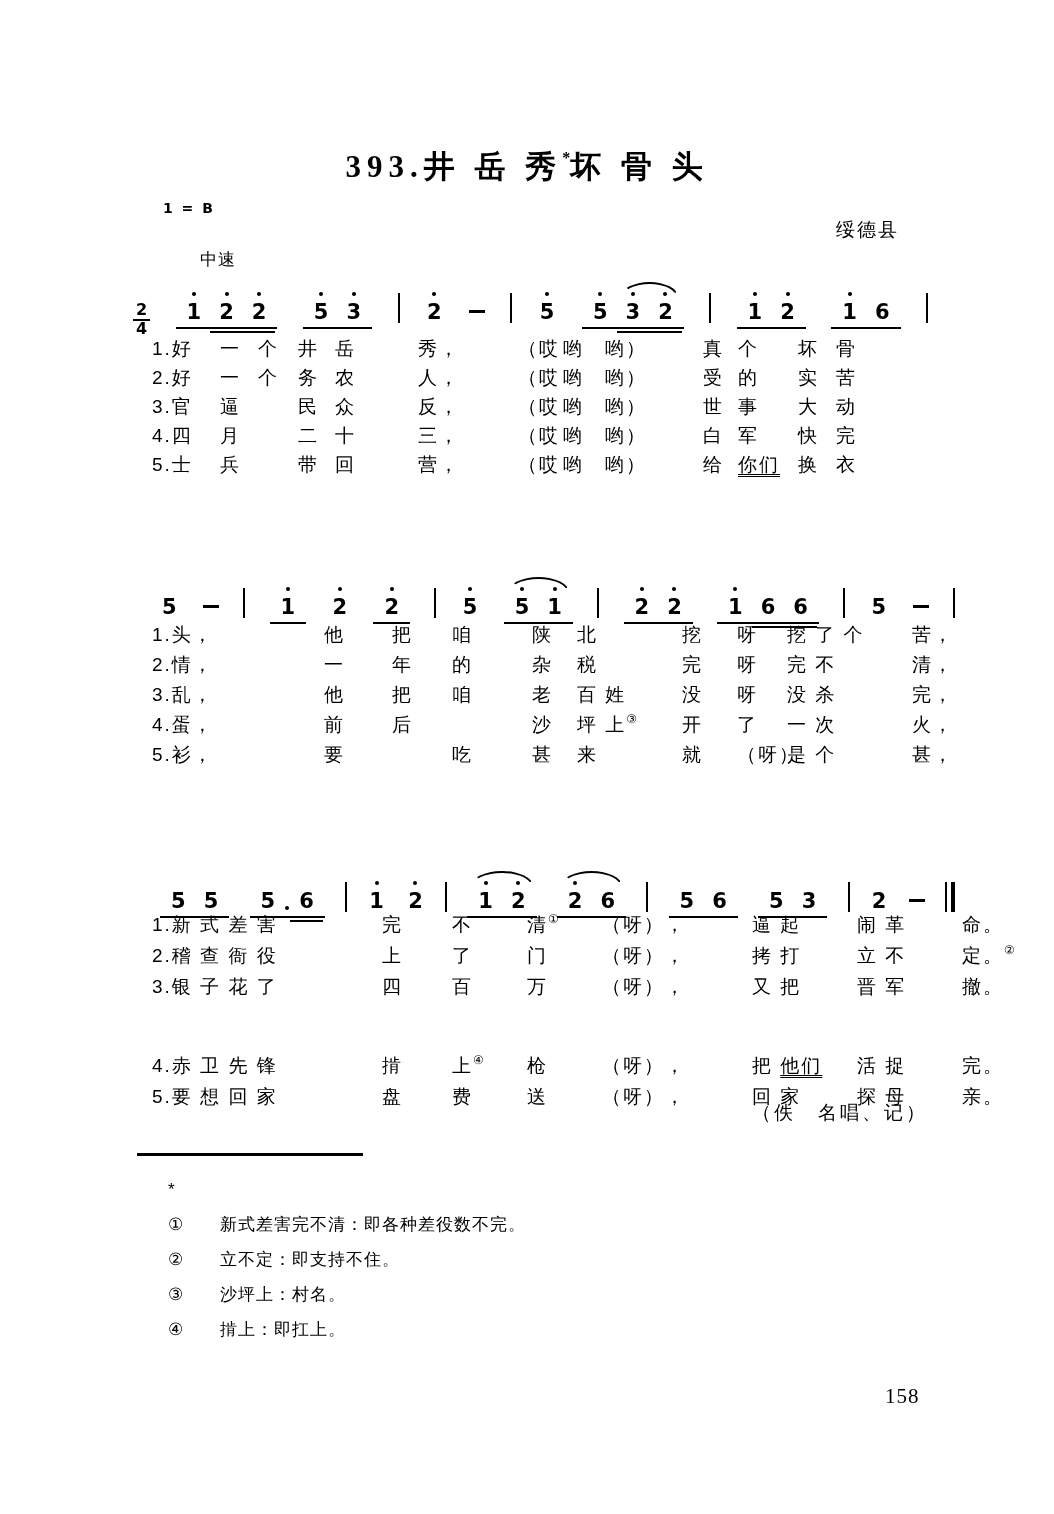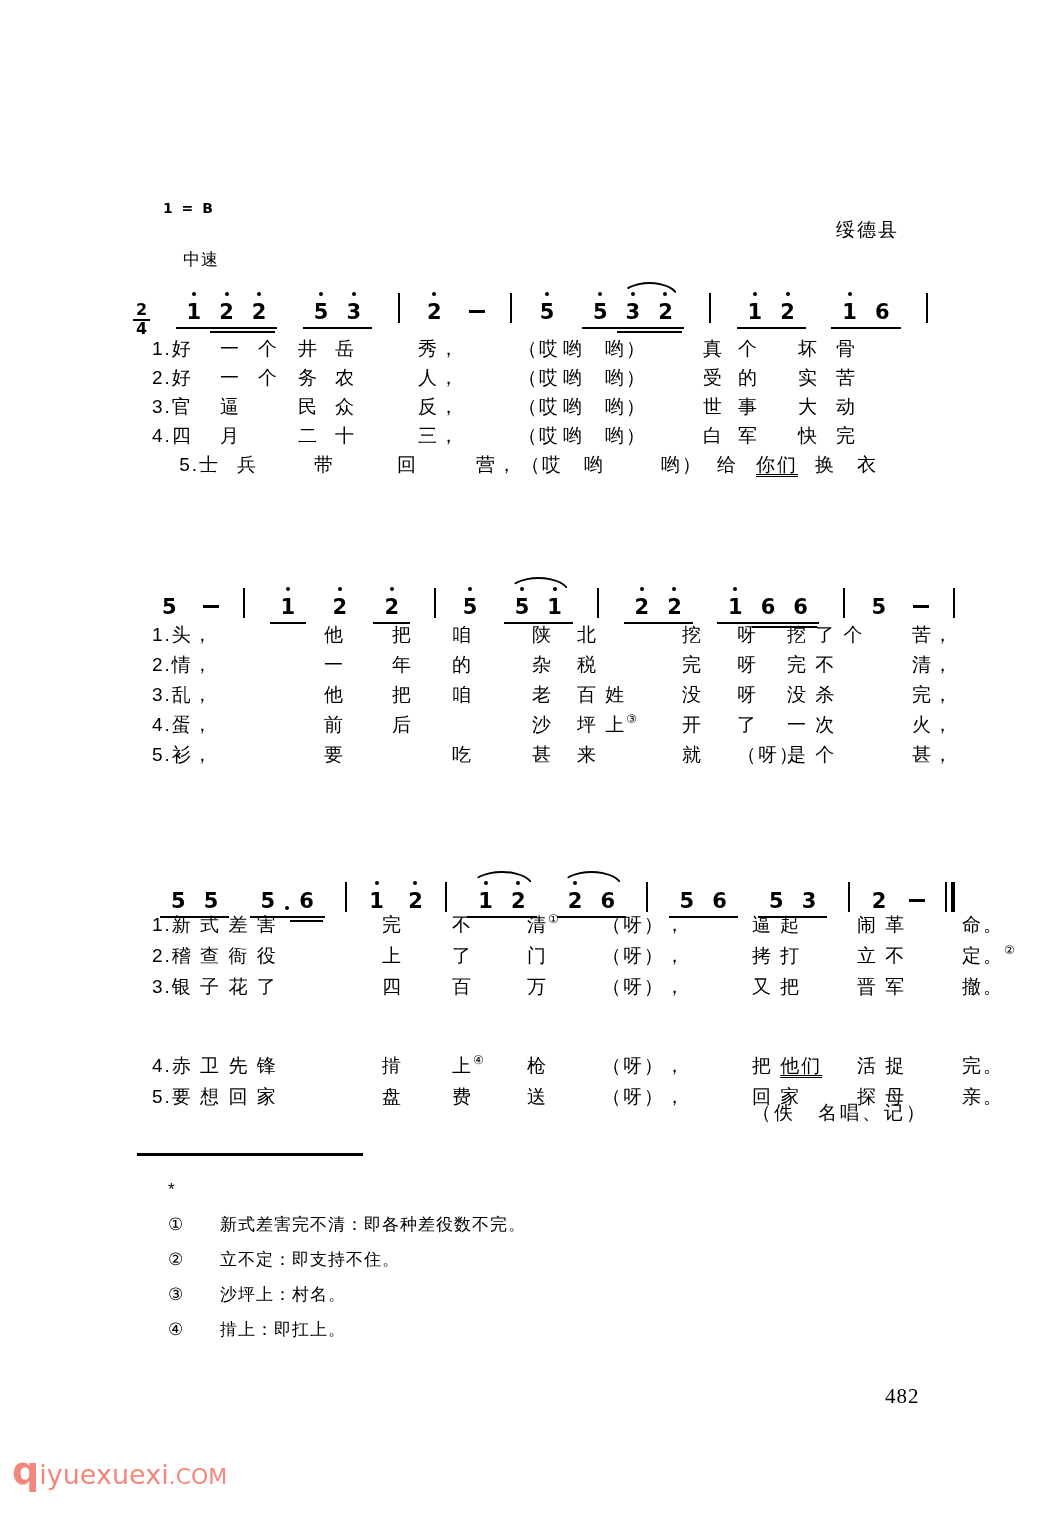--- a/index.html
+++ b/index.html
@@ -6,21 +6,21 @@
   #page{position:relative;width:1054px;height:1514px;background:#ffffff;margin:0 auto;
         font-family:"Liberation Sans",sans-serif;color:#000;overflow:hidden;}
 
   
   .title{position:absolute;top:146px;left:0;width:100%;text-align:center;
          font-size:31px;font-weight:bold;letter-spacing:6px;font-family:"Liberation Serif",serif;}
   .title sup{font-size:16px;letter-spacing:0;vertical-align:14px;}
   .keysig{position:absolute;left:163px;top:200px;font-size:14px;font-weight:bold;
           font-family:"DejaVu Sans",sans-serif;letter-spacing:2px;}
   .region{position:absolute;left:836px;top:217px;font-size:19px;letter-spacing:2px;}
-  .tempo{position:absolute;left:183px;top:248px;font-size:17px;letter-spacing:1px;}
+  .tempo{position:absolute;left:200px;top:248px;font-size:17px;letter-spacing:1px;}
 
   
   .music-line{position:absolute;display:flex;justify-content:space-between;
               align-items:flex-end;width:795px;height:42px;}
   .ml-0{left:133px;top:283px;}
   .ml-1{left:160px;top:578px;}
   .ml-2{left:160px;top:872px;}
   .ts{display:inline-block;text-align:center;font-weight:bold;font-size:16px;
       font-family:"DejaVu Sans",sans-serif;margin-bottom:-13px;line-height:1.05;}
   .ts .tstop{border-bottom:2px solid #000;padding:0 3px;}
@@ -73,20 +73,21 @@
              font-family:"DejaVu Sans",sans-serif;white-space:nowrap;}
   .wm-q{font-size:38px;font-weight:bold;line-height:38px;}
   .wm-mid{font-size:27px;}
   .wm-end{font-size:22px;}
 </style>
 </head>
 <body>
 
 <div id="page">
 
+  <div class="title"><span>393.井 岳 秀</span><sup>*</sup><span>坏 骨 头</span></div>
 
   <div class="keysig">1 = B</div>
   <div class="region">绥德县</div>
   <div class="tempo">中速</div>
 
   <div id="music-root">
       <div class="music-line ml-0">
         <span class="ts">
           <span class="tstop" style="display: block;">2</span>
           <span class="tsbot" style="display: block;">4</span>
@@ -280,21 +281,21 @@
           <span class="lyr-cell">十</span>
           <span class="lyr-cell">三，</span>
           <span class="lyr-cell">（哎</span>
           <span class="lyr-cell">哟</span>
           <span class="lyr-cell">哟）</span>
           <span class="lyr-cell">白</span>
           <span class="lyr-cell">军</span>
           <span class="lyr-cell">快</span>
           <span class="lyr-cell">完</span>
         </div>
-        <div class="lyr-row" style="grid-template-columns: 68px 38px 40px 37px 83px 100px 45px 42px 98px 35px 60px 38px 42px; text-align: right;">
+        <div class="lyr-row" style="grid-template-columns: 68px 38px 40px 37px 83px 100px 45px 42px 98px 35px 60px 38px 42px;">
           <span class="lyr-cell">5.士</span>
           <span class="lyr-cell">兵</span>
           <span class="lyr-cell"></span>
           <span class="lyr-cell">带</span>
           <span class="lyr-cell">回</span>
           <span class="lyr-cell">营，</span>
           <span class="lyr-cell">（哎</span>
           <span class="lyr-cell">哟</span>
           <span class="lyr-cell">哟）</span>
           <span class="lyr-cell">给</span>
@@ -437,16 +438,15 @@
       <div class="fn-row">
         <span class="fn-marker">③</span>
         <span class="fn-text">沙坪上：村名。</span>
       </div>
       <div class="fn-row">
         <span class="fn-marker">④</span>
         <span class="fn-text">掯上：即扛上。</span>
       </div>
     </div>
 
-  <div class="pageno">482</div>
-
-  <div class="watermark" style="color: rgb(244, 134, 124);"><span class="wm-q">q</span><span class="wm-mid">iyuexuexi</span><span class="wm-end">.COM</span></div>
+  <div class="pageno">158</div>
+
 </div>
 
 </body></html>

